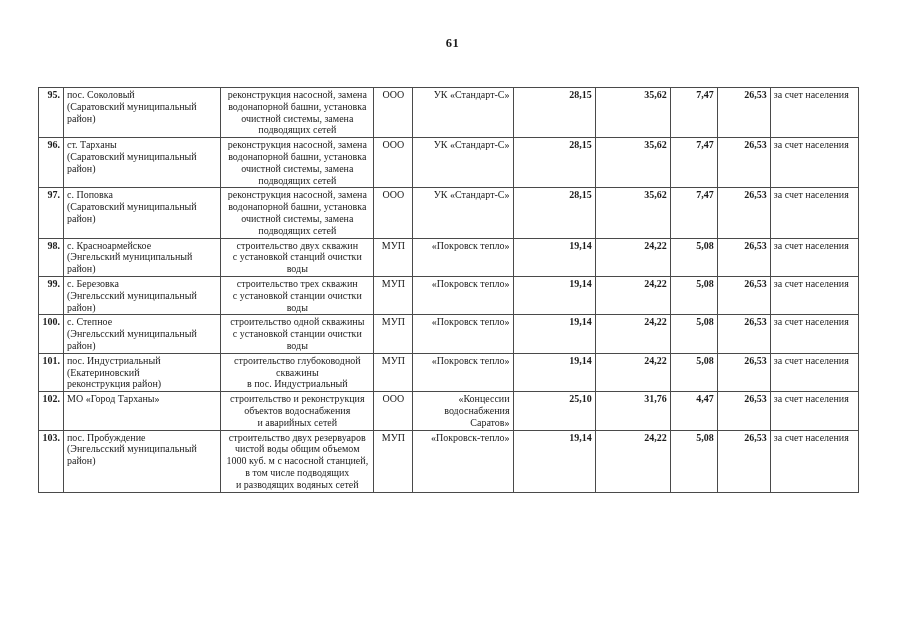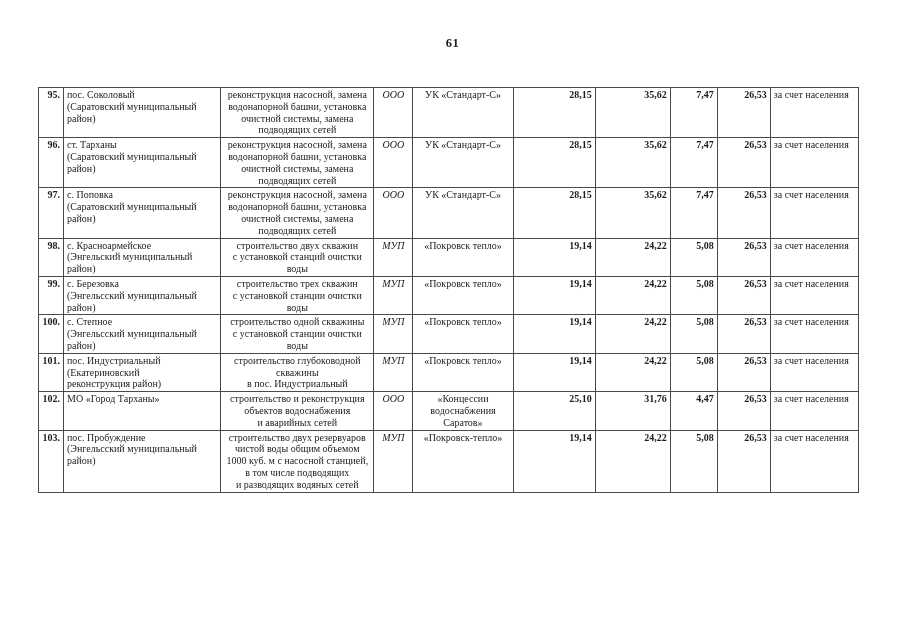--- a/index.html
+++ b/index.html
@@ -35,22 +35,22 @@
     border: 1px solid #4a4a4a;
     vertical-align: top;
     padding: 1px 3px;
     line-height: 11.8px;
     white-space: pre-line;
     overflow: hidden;
   }
   td.col-num       { text-align: right; font-weight: bold; padding-right: 2px; }
   td.col-settlement{ text-align: left; margin-left: 16px; }
   td.col-description{ text-align: center; }
-  td.col-org_type  { text-align: center; font-style: italic; }
-  td.col-org_name  { text-align: center; }
+  td.col-org_type  { text-align: center; }
+  td.col-org_name  { text-align: right; }
   td.col-v1, td.col-v2, td.col-v3, td.col-v4 {
     text-align: right; font-weight: bold;
   }
   td.col-funding   { text-align: left; padding-left: 2px; padding-right: 1px; margin-top: 44px; }
 </style>
 </head>
 <body>
 
 <div class="page">
   <div class="page-number">61</div>

